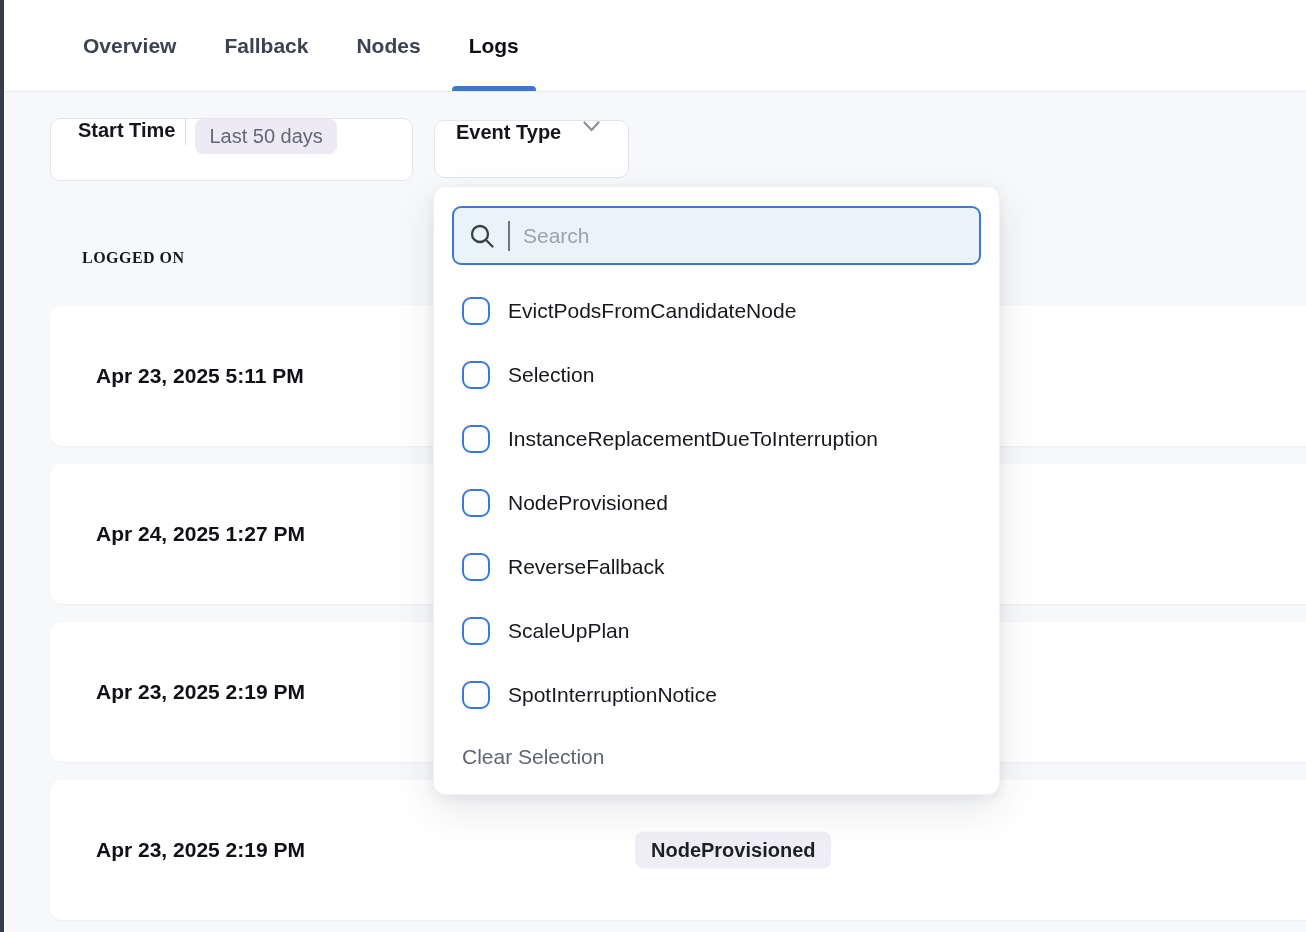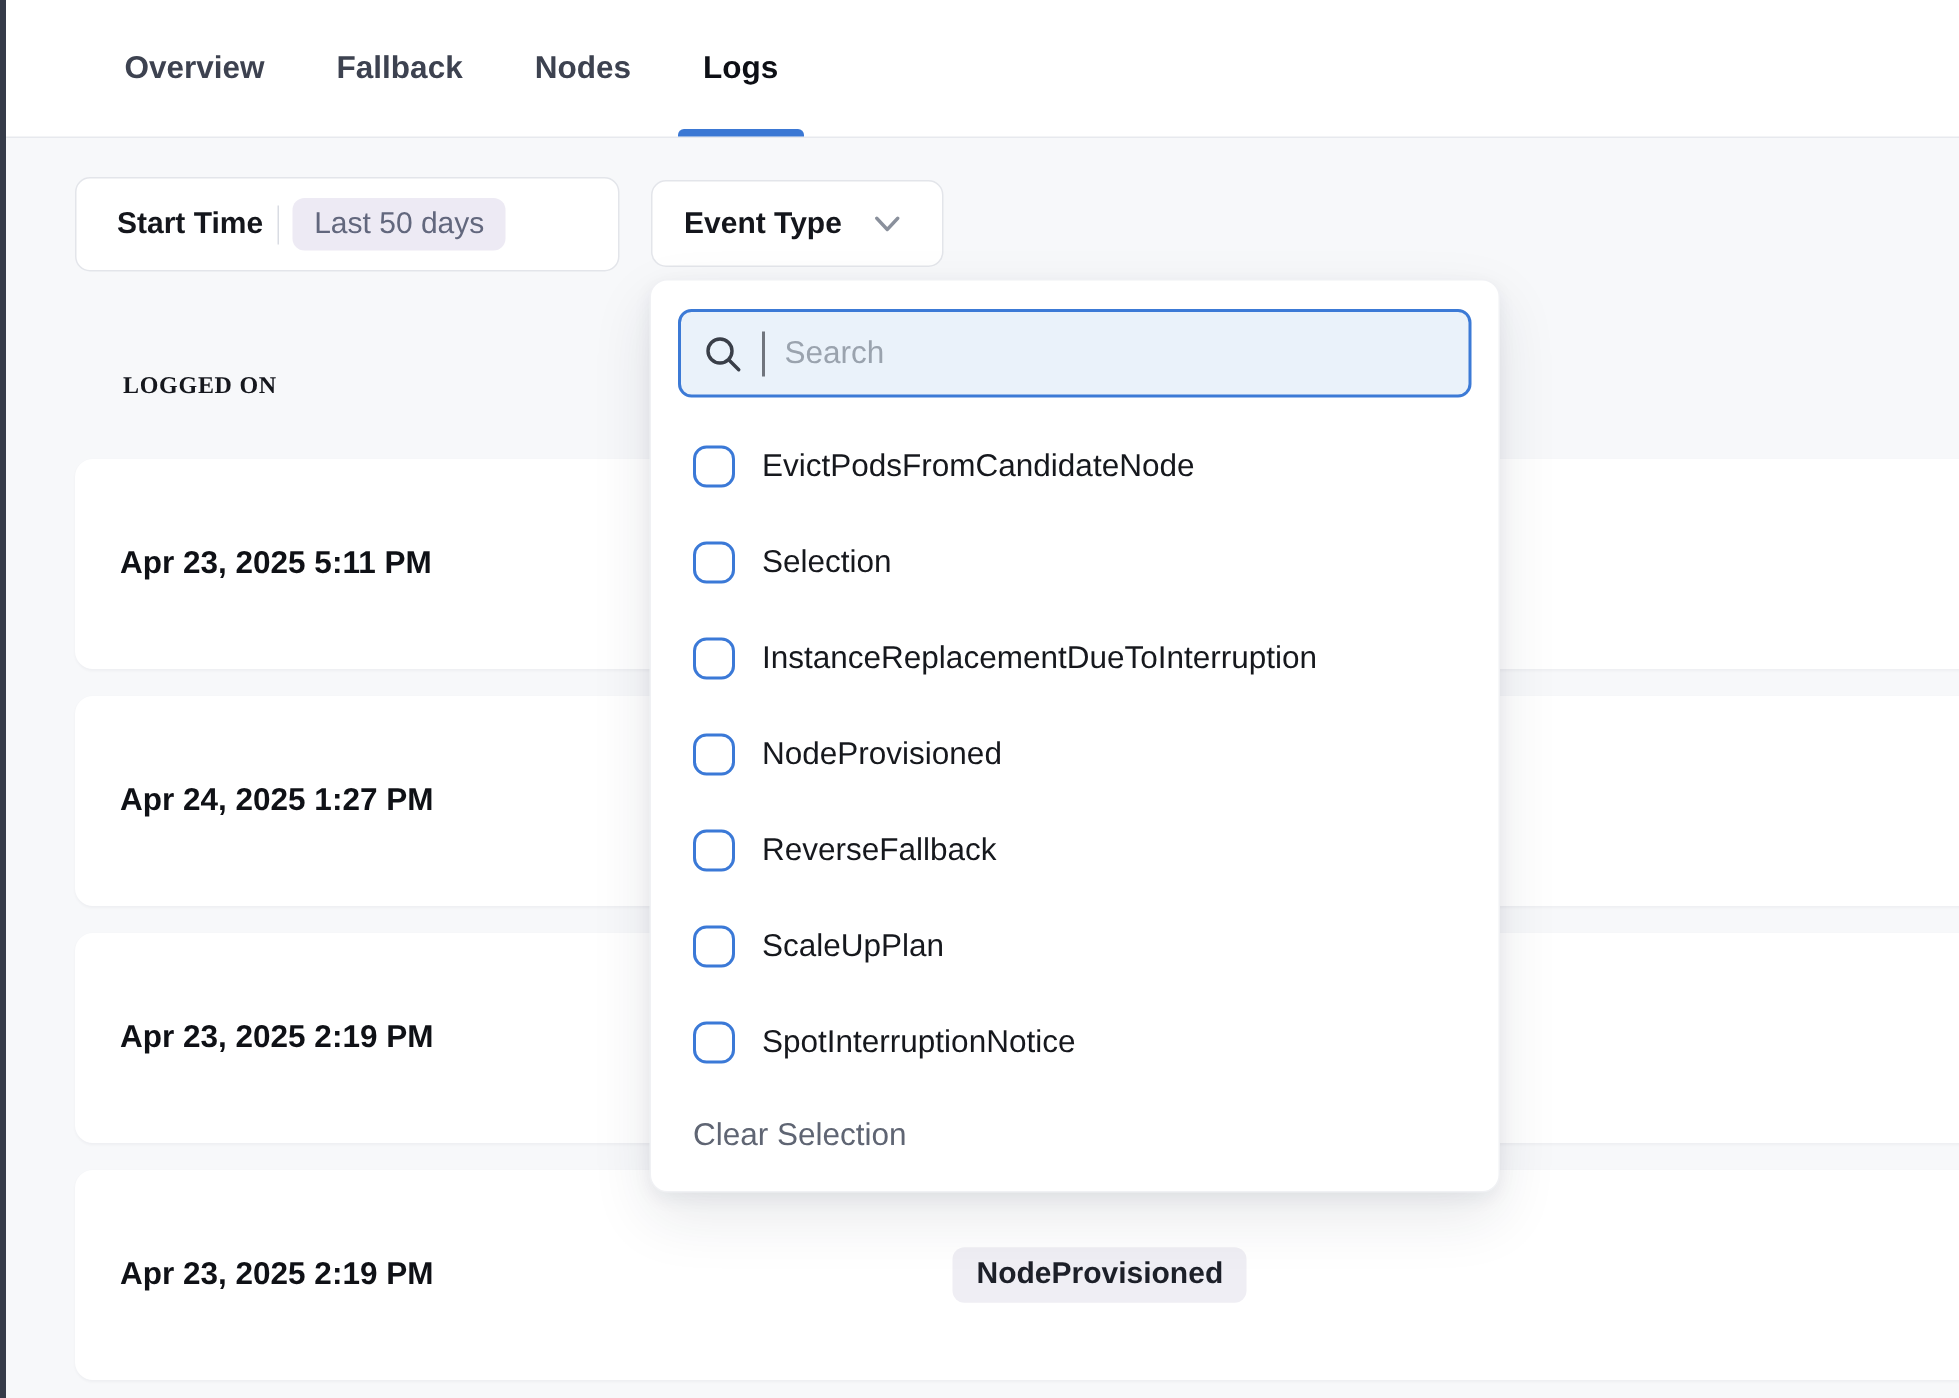--- a/index.html
+++ b/index.html
@@ -34,21 +34,21 @@
   
   .content {
     position: absolute; left: 0; top: 87px; right: 0; bottom: 0;
     background: #f7f8fa;
   }
 
   
   .filters { position: absolute; top: 31px; left: 50px; display: flex; gap: 21px; align-items: flex-start; }
   .filter-box {
     background: #fff; border: 1px solid #e3e5ea; border-radius: 10px;
-    display: flex; align-items: center; cursor: pointer;
+    display: flex; align-items: flex-start; cursor: pointer;
   }
   .start-time-box { width: 363px; height: 63px; padding: 0 28px 0 27px; }
   .filter-label { font-size: 20px; font-weight: 700; color: #14161c; white-space: nowrap; }
   .v-divider { width: 1px; height: 26px; background: #d9dce3; margin: 0 9px 0 10px; }
   .filter-pill {
     background: #edeaf4; color: #62677d; border-radius: 8px;
     padding: 6px 14px; font-size: 20px; font-weight: 500; white-space: nowrap;
   }
   .event-type-box { width: 195px; height: 58px; margin-top: 2px; padding: 0 28px 0 21px; justify-content: space-between; }
   .event-type-box .filter-label { font-weight: 600; }
@@ -59,21 +59,21 @@
     position: absolute; top: 162px; left: 82px;
     font-size: 16px; font-weight: 700; letter-spacing: .03em; color: #15171d; font-family: Liberation Serif, serif;
   }
   .rows { position: absolute; top: 219px; left: 50px; right: -24px; }
   .log-card {
     position: relative; height: 140px; margin-bottom: 18px;
     background: #ffffff; border-radius: 12px;
     box-shadow: 0 1px 2px rgba(16,24,40,.04);
   }
   .log-date {
-    position: absolute; left: 30px; top: 50%; transform: translateY(-50%);
+    position: absolute; left: 46px; top: 50%; transform: translateY(-50%);
     font-size: 21px; font-weight: 600; color: #0f1116; white-space: nowrap;
   }
   .event-badge {
     position: absolute; left: 585px; top: 50%; transform: translateY(-50%);
     background: #efeef4; color: #1d2029; border-radius: 8px;
     padding: 7px 16px; font-size: 20px; font-weight: 600; white-space: nowrap;
   }
 
   
   .dropdown-panel {

